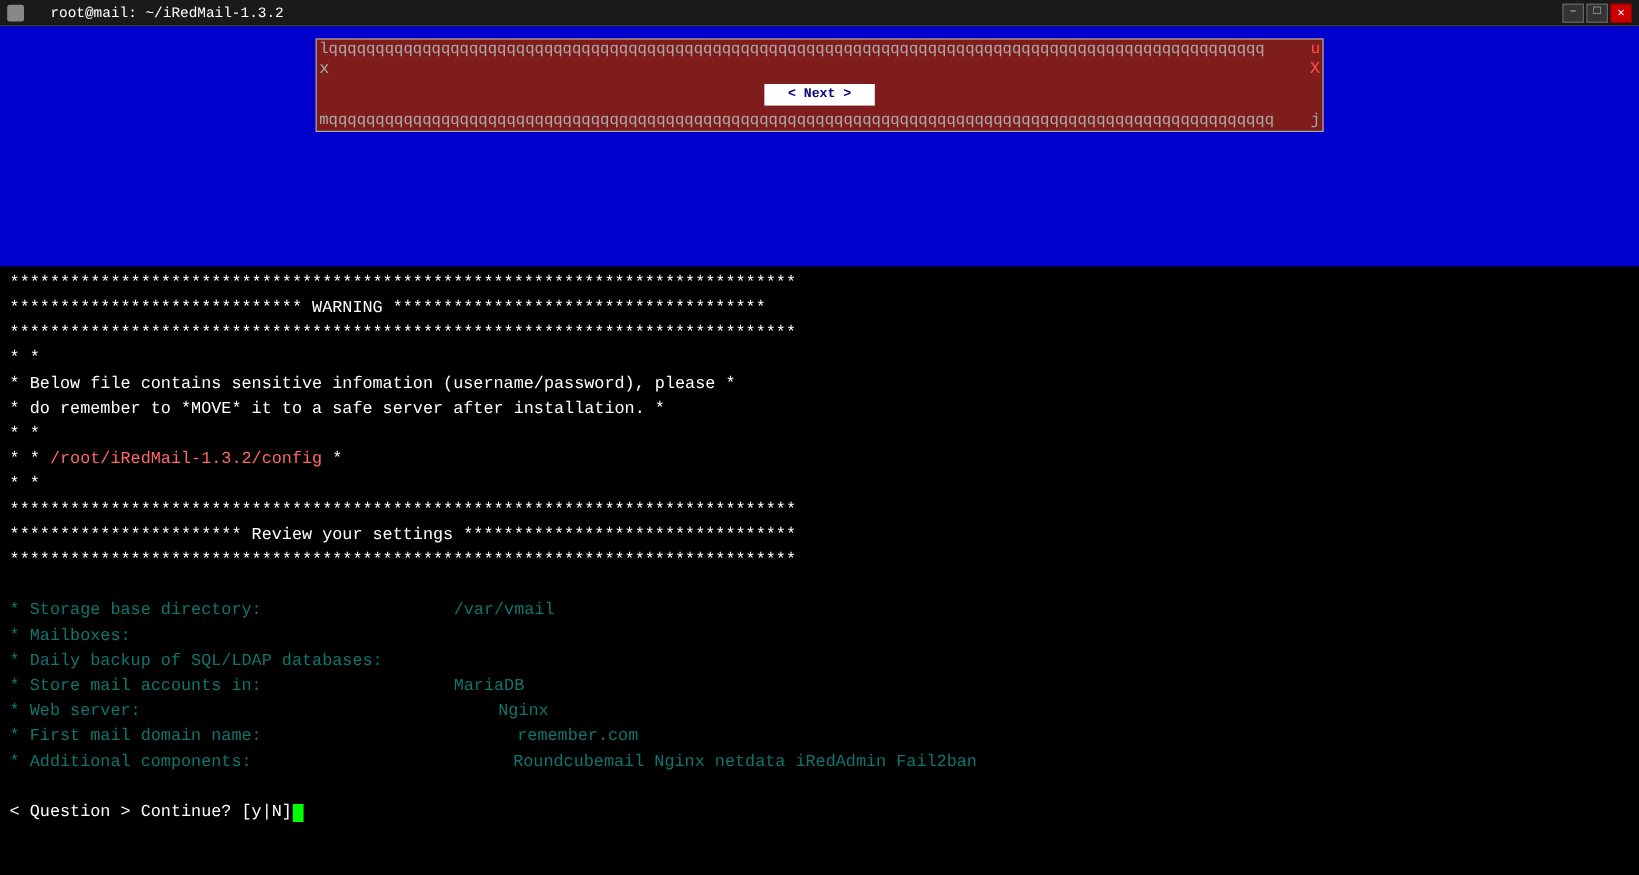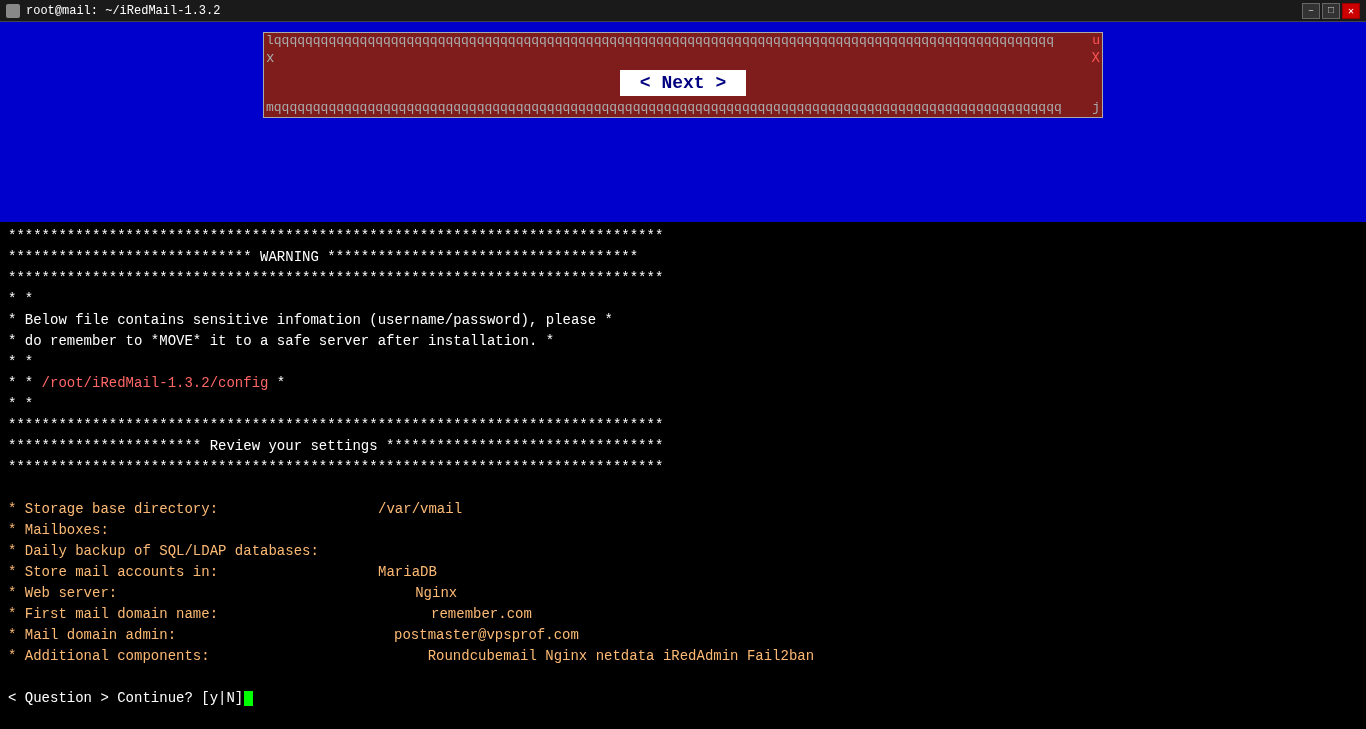--- a/index.html
+++ b/index.html
@@ -24,21 +24,21 @@
       display: flex;
       align-items: center;
       justify-content: space-between;
       padding: 0 6px;
       border-bottom: 1px solid #444;
     }
 
     .title-bar-left {
       display: flex;
       align-items: center;
-      gap: 6px;
+      gap: 22px;
       color: #fff;
       font-size: 12px;
       text-align: center;
     }
 
     .title-icon {
       width: 14px;
       height: 14px;
       background: #888;
       border-radius: 2px;
@@ -93,21 +93,21 @@
       align-items: center;
       justify-content: center;
       padding: 4px 20px;
     }
 
     .next-button {
       background: #ffffff;
       color: #000080;
       padding: 3px 20px;
       font-family: 'Courier New', Courier, monospace;
-      font-size: 18px;
+      font-size: 11px;
       font-weight: bold;
       border: none;
       cursor: pointer;
     }
 
     
     .terminal-area {
       background: #000;
       color: #fff;
       padding: 4px 8px;
@@ -123,21 +123,21 @@
 
     .config-path {
       color: #ff6666;
     }
 
     .review-line {
       color: #fff;
     }
 
     .settings-data {
-      color: #fdba74;
+      color: #0f766e;
     }
 
     .prompt-line {
       color: #fff;
       display: flex;
       align-items: center;
     }
 
     .cursor {
       display: inline-block;
@@ -218,23 +218,20 @@
   <div class="settings-data">
     <span>* Store mail accounts in:</span><span style="margin-left: 160px;">MariaDB</span>
   </div>
   <div class="settings-data">
     <span>* Web server:</span><span style="margin-left: 298px;">Nginx</span>
   </div>
   <div class="settings-data">
     <span>* First mail domain name:</span><span style="margin-left: 213px;">remember.com</span>
   </div>
   <div class="settings-data">
-    <span>* Mail domain admin:</span><span style="margin-left: 218px;">postmaster@vpsprof.com</span>
-  </div>
-  <div class="settings-data">
     <span>* Additional components:</span><span style="margin-left: 218px;">Roundcubemail Nginx netdata iRedAdmin Fail2ban</span>
   </div>
   <div class="settings-data">&nbsp;</div>
   <div class="prompt-line">
     <span>&lt; Question &gt; Continue? [y|N]</span>
       <span class="cursor"></span>
   </div>
 </div>
 
 </body></html>

